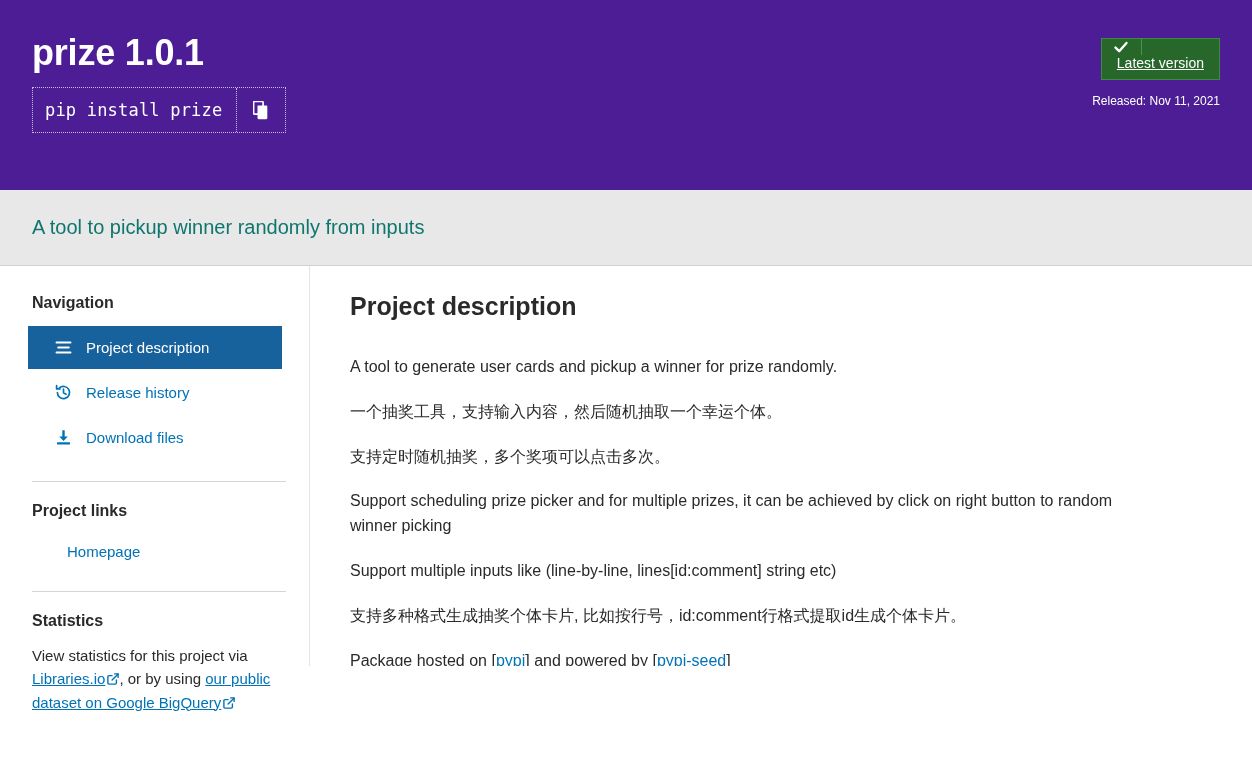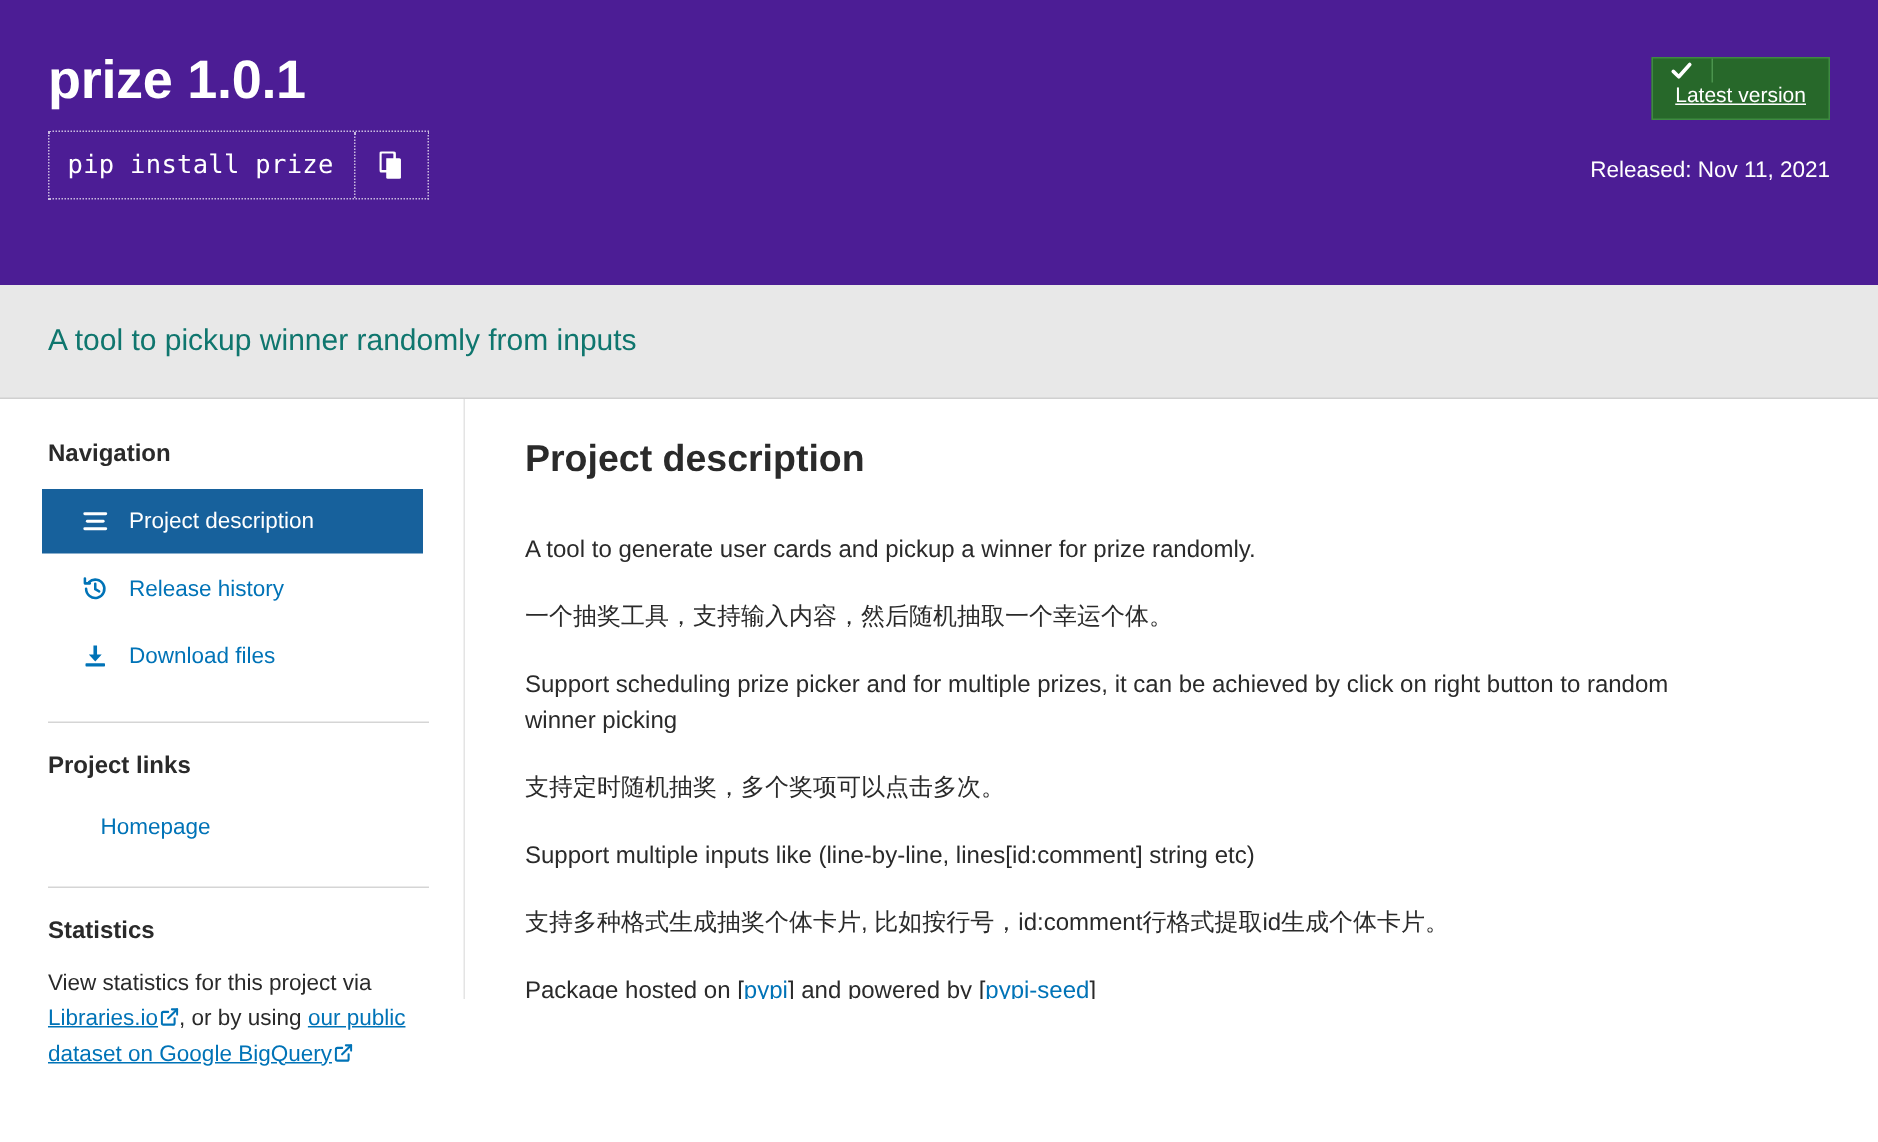--- a/index.html
+++ b/index.html
@@ -98,22 +98,22 @@
     display: flex;
     align-items: center;
     padding: 0 15px;
     font-size: 14px;
     color: #ffffff;
     text-decoration: underline;
     cursor: pointer;
     white-space: nowrap;
   }
   .released {
-    margin-top: 25px;
-    font-size: 15px;
+    margin-top: 14px;
+    font-size: 12px;
     color: #ffffff;
     white-space: nowrap;
   }
 
   
   .subtitle-bar {
     height: 76px;
     background: #e8e8e8;
     border-bottom: 1px solid #d0d0d0;
     display: flex;
@@ -353,22 +353,22 @@
             <line x1="5.1" y1="6.9" x2="11.1" y2="0.9"></line>
           </svg></span>
     </p>
   </aside>
 
   <main class="main">
     <h2 class="main-title">Project description</h2>
 
     <p class="para">A tool to generate user cards and pickup a winner for prize randomly.</p>
     <p class="para">一个抽奖工具，支持输入内容，然后随机抽取一个幸运个体。</p>
+    <p class="para">支持定时随机抽奖，多个奖项可以点击多次。</p>
     <p class="para">Support scheduling prize picker and for multiple prizes, it can be achieved by click on right button to random winner picking</p>
-    <p class="para">支持定时随机抽奖，多个奖项可以点击多次。</p>
     <p class="para">Support multiple inputs like (line-by-line, lines[id:comment] string etc)</p>
     <p class="para">支持多种格式生成抽奖个体卡片, 比如按行号，id:comment行格式提取id生成个体卡片。</p>
 
     <p class="para"><span>Package hosted on [</span><a>pypi</a><span>] and powered by [</span><a>pypi-seed</a><span>]</span></p>
 
     <h3 class="sec-title">Installation / 安装</h3>
 
     <pre class="code-block">pip install prize</pre>
   </main>
 </div>

